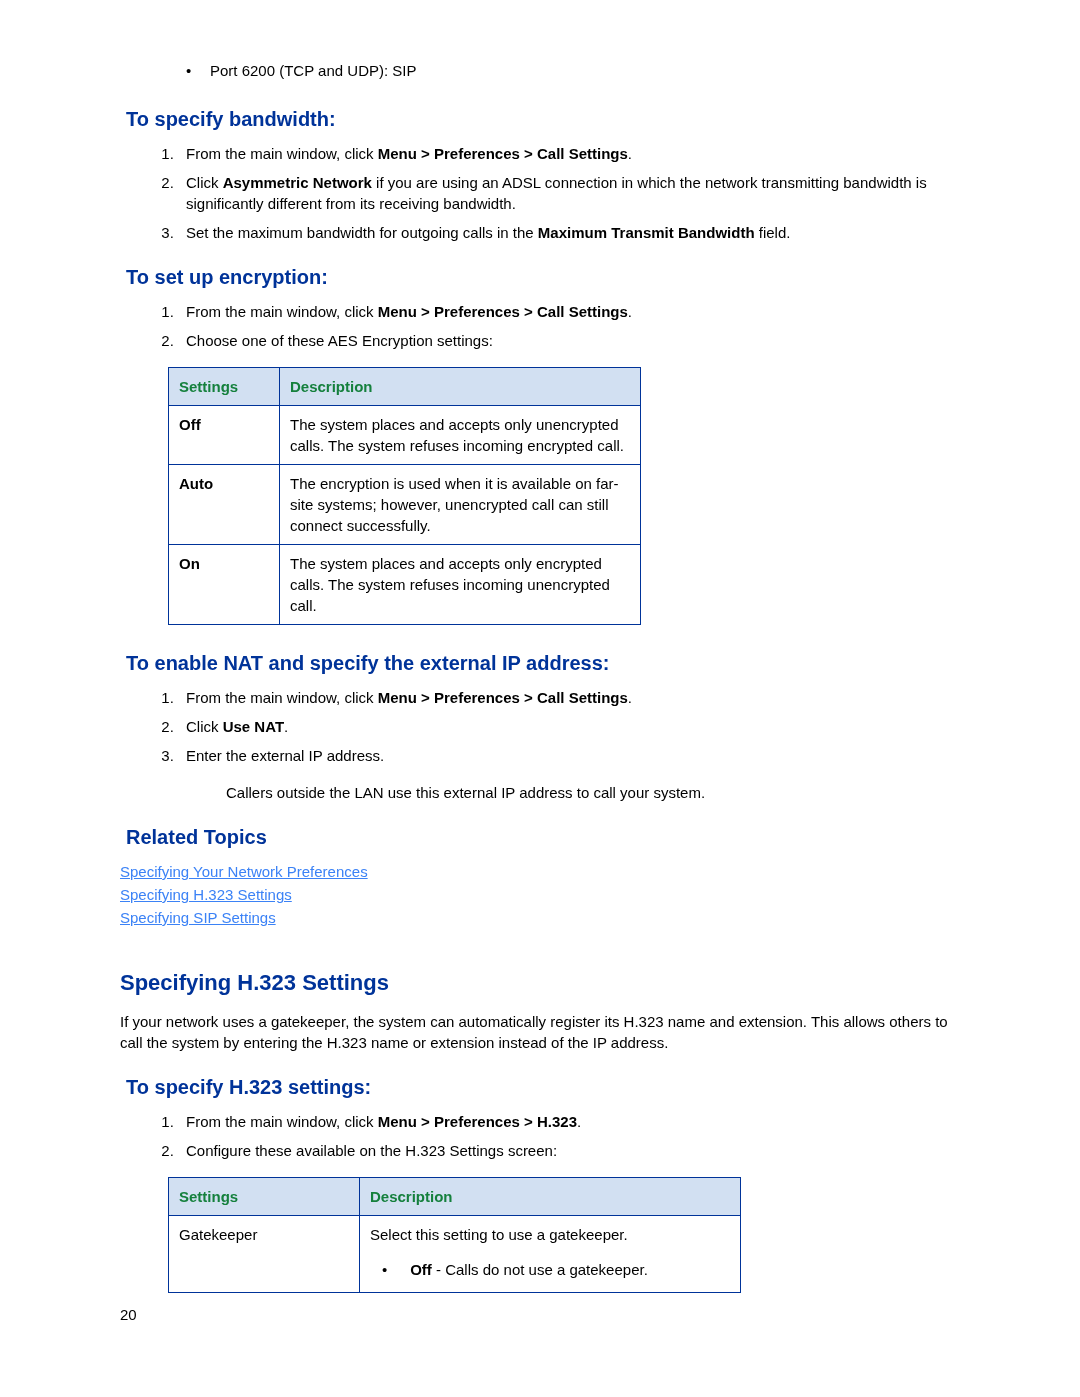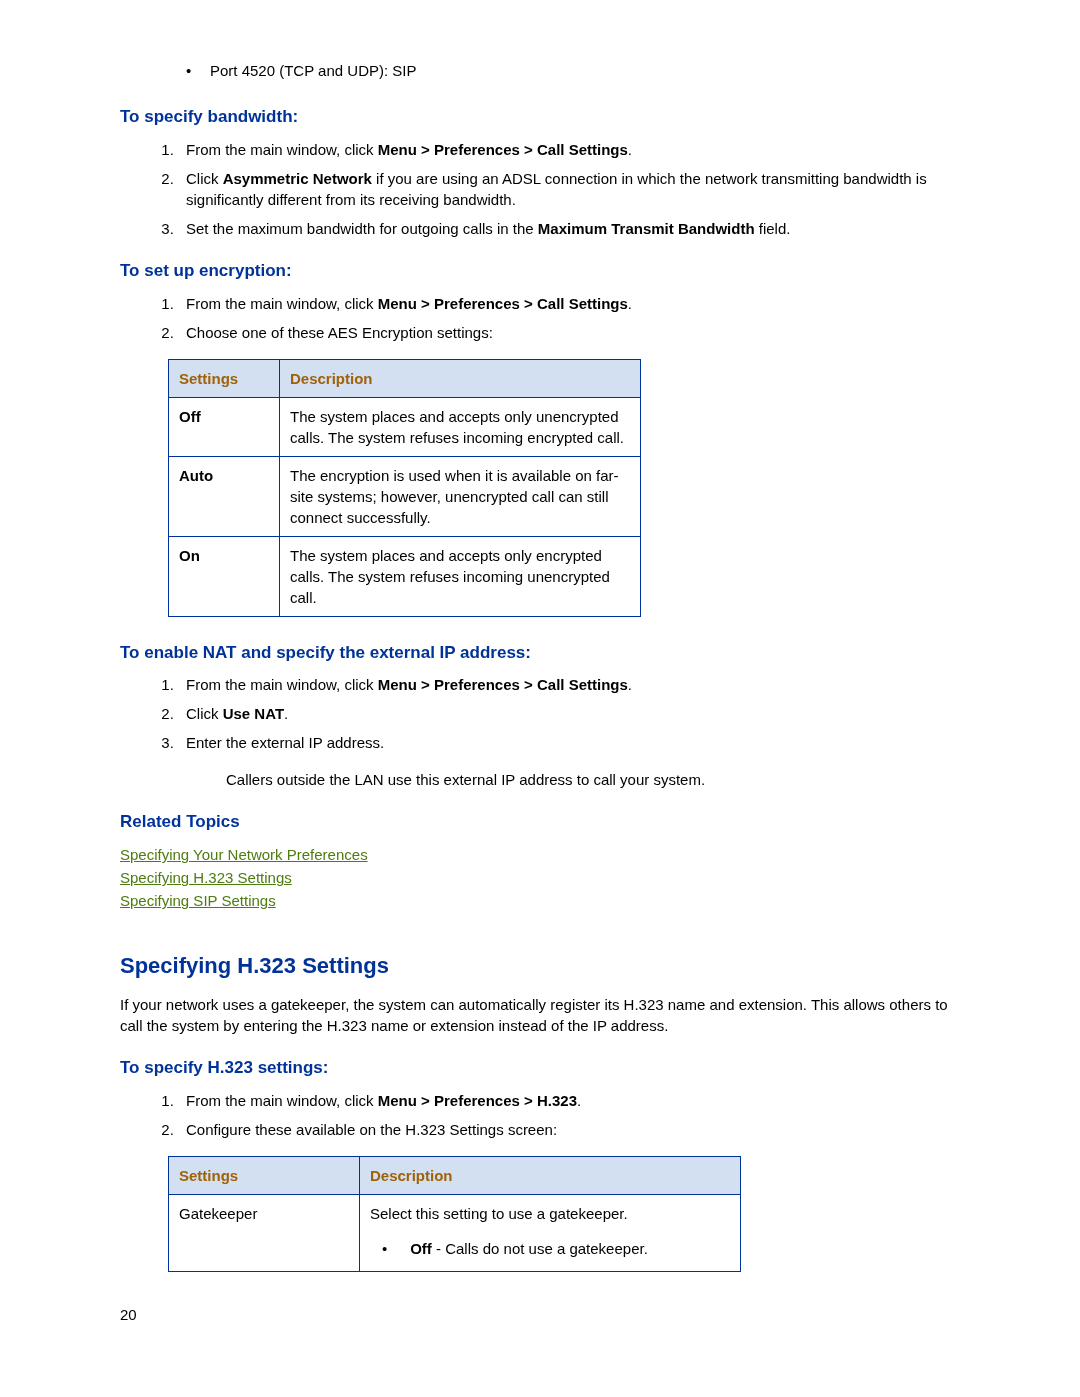--- a/index.html
+++ b/index.html
@@ -29,22 +29,22 @@
   }
   .bullet-list li::before {
     content: "•";
     display: inline-block;
     width: 24px;
     margin-left: -24px;
   }
   .section-heading {
     color: #003399;
     font-weight: bold;
-    font-size: 17px;
-    margin: 20px 0 10px 0;
+    font-size: 20px;
+    margin: 20px 0 10px 6px;
   }
   ol.num {
     margin: 0 0 16px 0;
     padding-left: 58px;
   }
   ol.num li {
     padding-left: 8px;
     margin-bottom: 8px;
   }
   .indent-note {
@@ -58,30 +58,30 @@
   table.doc-table th,
   table.doc-table td {
     border: 1px solid #003399;
     padding: 8px 10px;
     vertical-align: top;
     text-align: left;
     font-size: 15px;
   }
   table.doc-table th {
     background: #d2e0f2;
-    color: #a16207;
+    color: #15803d;
     font-weight: bold;
   }
   .col-settings-1 { width: 90px; }
   .col-desc-1 { width: 340px; }
   .col-settings-2 { width: 170px; }
   .col-desc-2 { width: 360px; }
   .bold { font-weight: bold; text-align: right; }
   .link {
-    color: #4d7c0f;
+    color: #3b82f6;
     text-decoration: underline;
     cursor: pointer;
     display: block;
     margin: 2px 0;
     width: fit-content;
   }
   .related-links {
     margin: 0 0 40px 0;
   }
   h2.h2 {
@@ -108,21 +108,21 @@
     margin-left: -24px;
   }
 </style>
 </head>
 <body>
 
 <div class="page">
 
 
   <ul class="bullet-list">
-    <li>Port 4520 (TCP and UDP): SIP</li>
+    <li>Port 6200 (TCP and UDP): SIP</li>
   </ul>
 
   <div class="section-heading">To specify bandwidth:</div>
   <ol class="num">
     <li>
       <span>From the main window, click </span><span class="bold">Menu &gt; Preferences &gt; Call Settings</span><span>.</span>
     </li>
     <li>
       <span>Click </span><span class="bold">Asymmetric Network</span><span> if you are using an ADSL connection in which the network transmitting bandwidth is significantly different from its receiving bandwidth.</span>
     </li>

